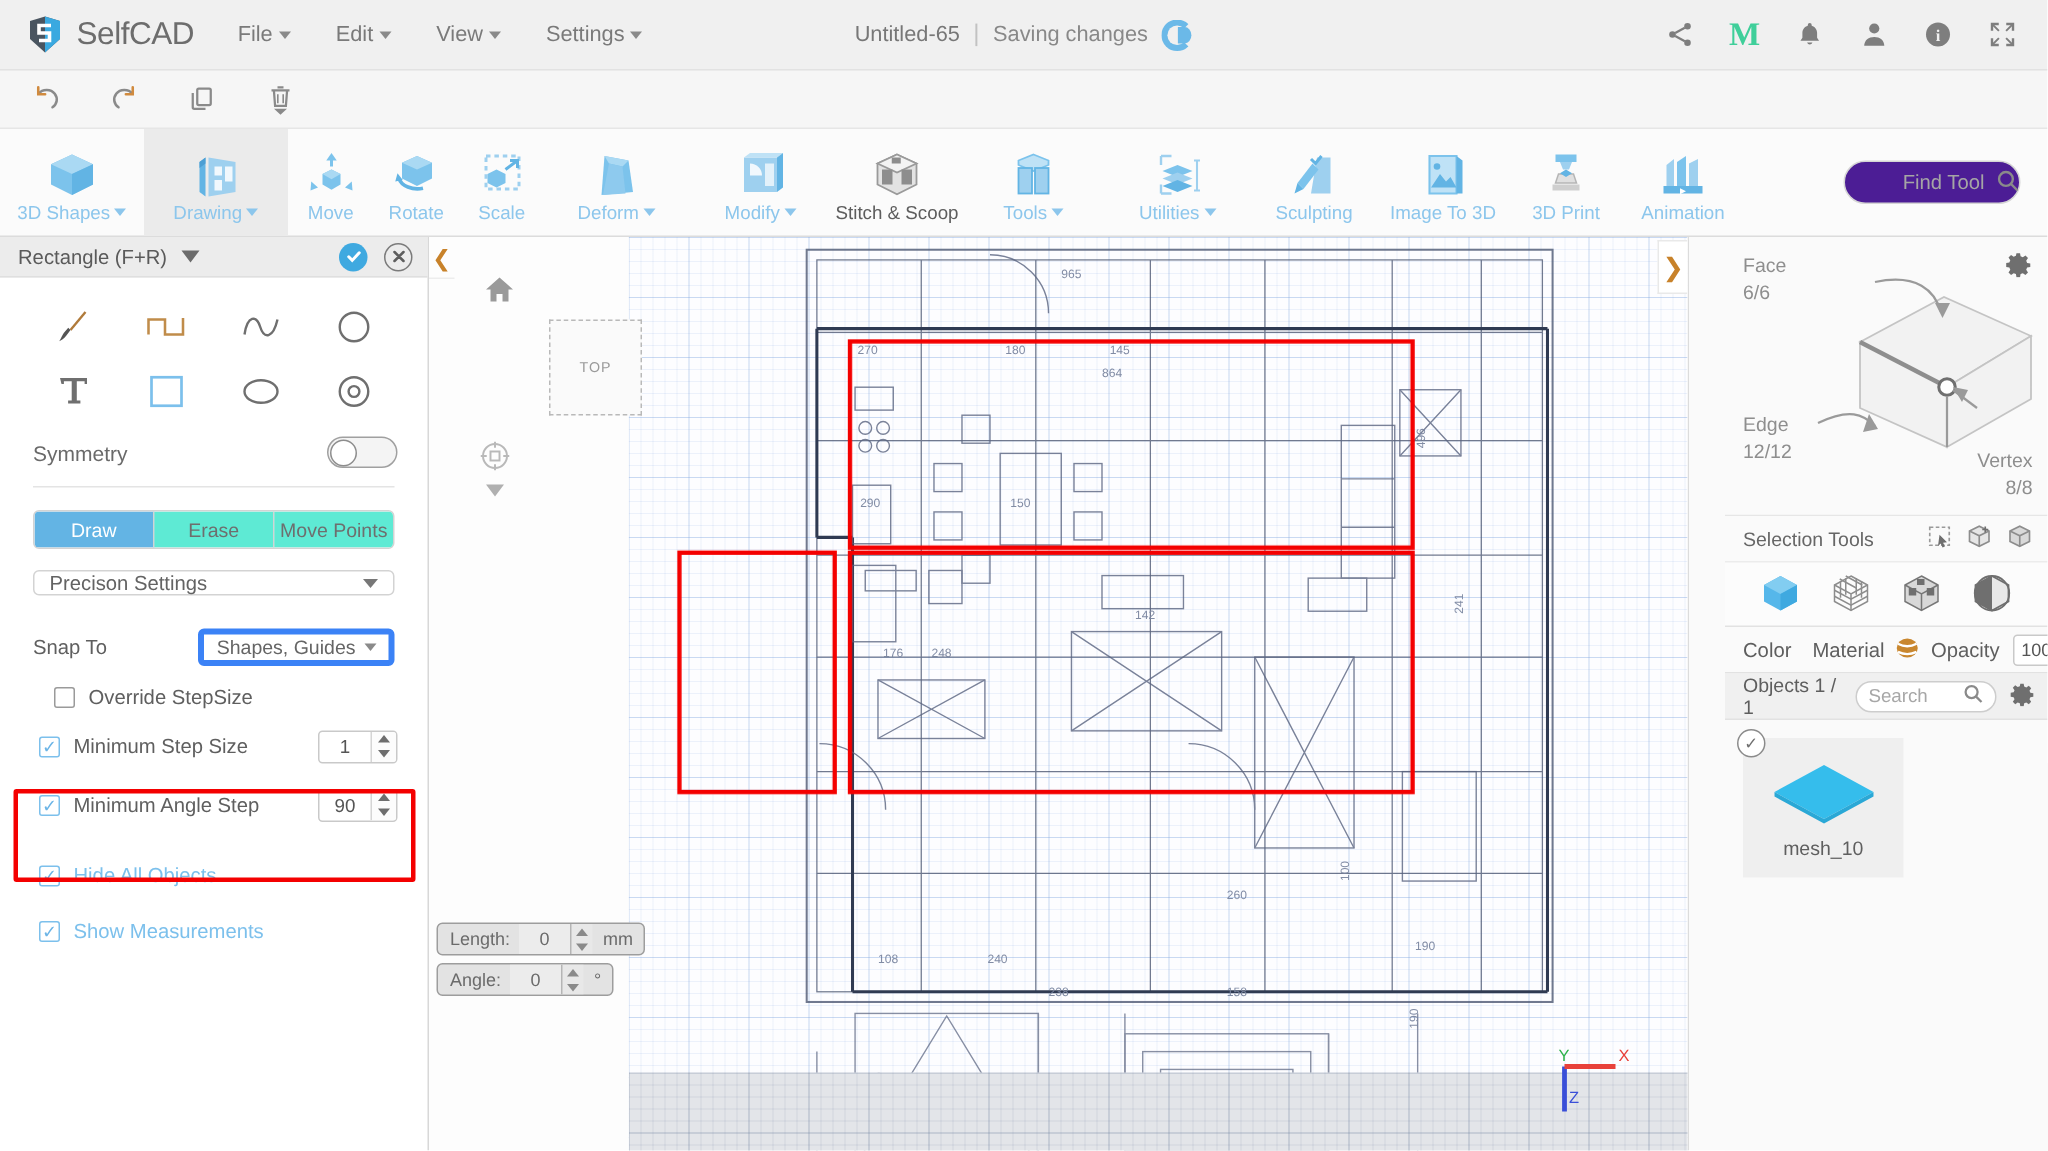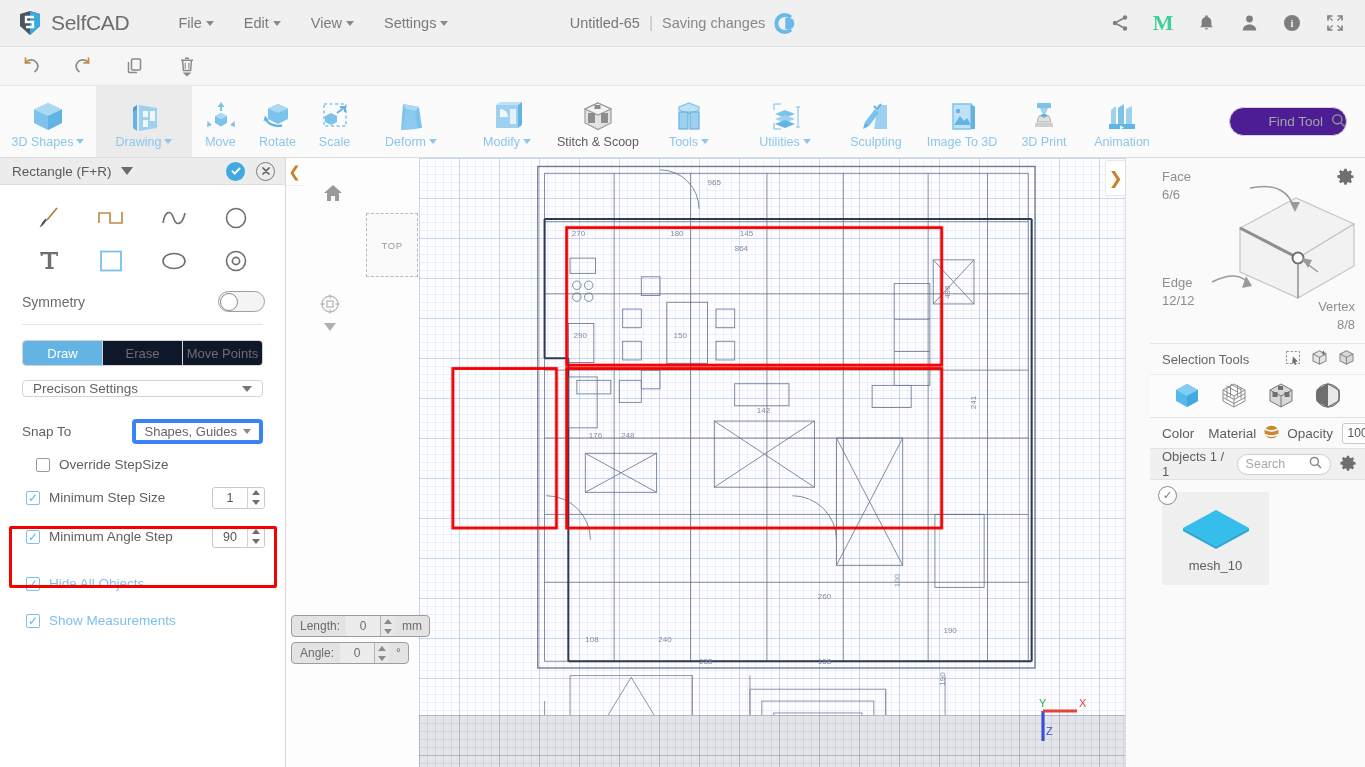--- a/index.html
+++ b/index.html
@@ -14,21 +14,21 @@
   .app { position: relative; width: 1365px; height: 767px; display: flex; flex-direction: column; }
 
   
   .menubar {
     height: 47px; background: #f0f0f0; border-bottom: 1px solid #e2e2e2;
     display: flex; align-items: center; flex: 0 0 47px; position: relative;
   }
   .brand { display: flex; align-items: center; gap: 7px; padding-left: 16px; }
   .brand-logo { width: 28px; height: 28px; position: relative; }
   .brand-name { font-size: 21px; color: #6d6d6d; letter-spacing: -.3px; }
-  .menu-items { display: flex; align-items: center; gap: 30px; margin-left: 49px; }
+  .menu-items { display: flex; align-items: center; gap: 30px; margin-left: 29px; }
   .menu-item {
     font-size: 14.5px; color: #7a7a7a; cursor: pointer; display: flex;
     align-items: center; gap: 4px;
   }
   .caret-d { width: 0; height: 0; border-left: 4px solid transparent; border-right: 4px solid transparent; border-top: 5px solid #8a8a8a; }
   .title-zone {
     position: absolute; left: 50%; transform: translateX(-50%);
     display: flex; align-items: center; gap: 9px; white-space: nowrap;
   }
   .doc-title { font-size: 14.5px; color: #777; }
@@ -116,21 +116,21 @@
     margin-left: auto; width: 47px; height: 21px; border-radius: 11px;
     border: 1.5px solid #a0a0a0; background: #f4f4f4; position: relative; cursor: pointer;
   }
   .toggle .knob { position: absolute; left: 1px; top: 0.5px; width: 18px; height: 18px; border-radius: 50%; background: #fff; border: 1.5px solid #8d8d8d; }
 
   .divider { height: 1px; background: #e4e4e4; margin: 12px 22px 0 22px; }
 
   .seg { display: flex; margin: 15px 22px 0 22px; border: 1px solid #d3d3d3; border-radius: 4px; overflow: hidden; height: 26px; }
   .seg-btn {
     flex: 1; display: flex; align-items: center; justify-content: center;
-    font-size: 13px; color: #6e6e6e; background: #0f172a; cursor: pointer;
+    font-size: 13px; color: #6e6e6e; background: #5eead4; cursor: pointer;
     border-right: 1px solid #d3d3d3;
   }
   .seg-btn:last-child { border-right: none; }
   .seg-btn.on { background: #63b4e4; color: #fff; }
 
   .select-box {
     margin: 14px 22px 0 22px; height: 17px; border: 1px solid #d3d3d3; border-radius: 4px;
     display: flex; align-items: center; padding: 0 10px; font-size: 13.5px; color: #636363;
     cursor: pointer; background: #fff;
   }
@@ -179,21 +179,21 @@
     display: flex; align-items: center; justify-content: center; cursor: pointer;
     color: #c8822a; font-size: 15px; z-index: 5; border-bottom:1px solid #ededed;
   }
   .collapse-r {
     position: absolute; right: 0; top: 2px; width: 20px; height: 36px; background: #fff;
     display: flex; align-items: center; justify-content: center; cursor: pointer;
     color: #c8822a; font-size: 17px; z-index: 6; border: 1px solid #e9e9e9; border-right: none;
   }
   .home-ico { position: absolute; left: 37px; top: 25px; width: 20px; height: 20px; color: #9a9a9a; cursor: pointer; z-index: 4; }
   .viewcube {
-    position: absolute; left: 80px; top: 55px; width: 52px; height: 64px;
+    position: absolute; left: 80px; top: 55px; width: 62px; height: 64px;
     border: 1px dashed #b9b9b9; background: #fafafa; display: flex;
     align-items: center; justify-content: center; font-size: 9.5px; color: #9a9a9a;
     letter-spacing: .6px; cursor: pointer; z-index: 4; text-align: right;
   }
   .navgizmo { position: absolute; left: 33px; top: 135px; z-index: 4; cursor: pointer; color: #b9b9b9; }
   .navcaret { position: absolute; left: 38px; top: 165px; width:0;height:0;border-left:6px solid transparent;border-right:6px solid transparent;border-top:8px solid #b0b0b0; z-index:4; cursor:pointer; }
 
   .grid-area { position: absolute; left: 133px; top: 0; right: 0; bottom: 0; overflow: hidden; }
   .gridbg {
     position: absolute; inset: 0;

